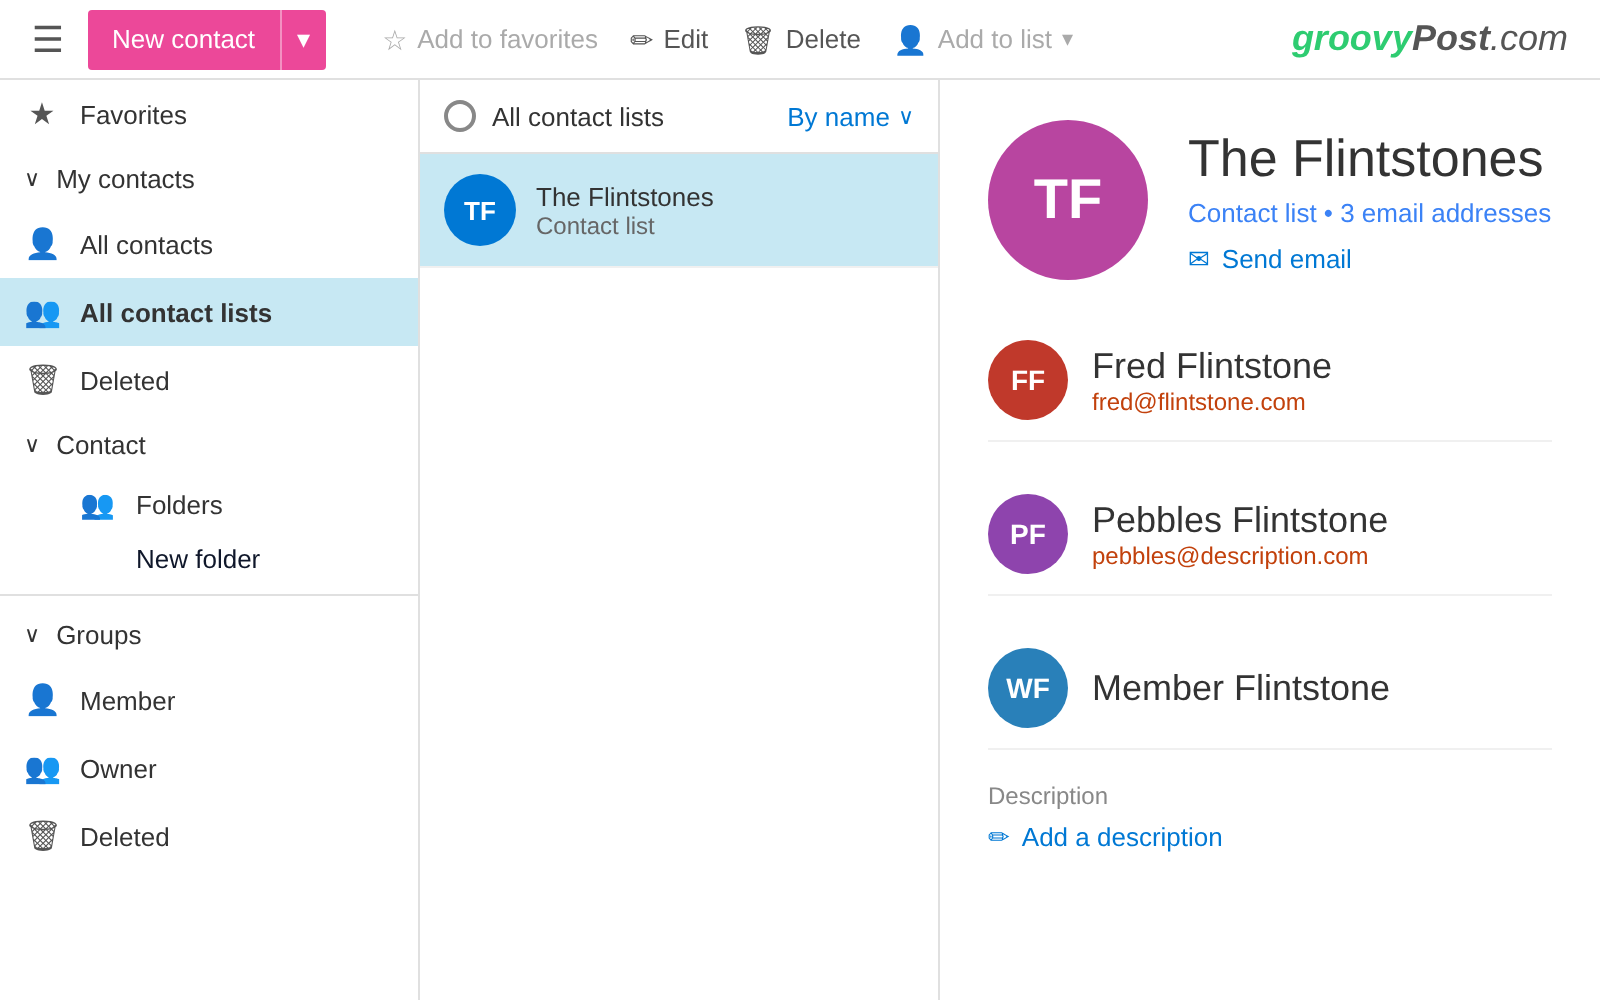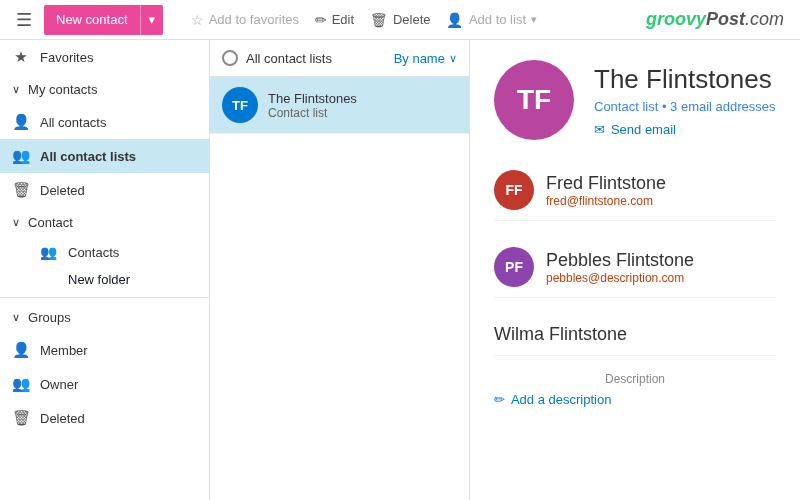--- a/index.html
+++ b/index.html
@@ -198,21 +198,21 @@
     }
     .member-item {
       display: flex; align-items: center;
       padding: 10px 0;
       gap: 12px;
       border-bottom: 1px solid #f0f0f0;
     }
     .member-info { display: flex; flex-direction: column; }
     .member-name { font-size: 18px; font-weight: 500; }
     .member-email { font-size: 12px; color: #c2410c; }
-    .description-section { margin-top: 8px; text-align: center; }
+    .description-section { margin-top: 8px; }
     .description-label { font-size: 12px; color: #888; margin-bottom: 6px; }
     .add-description-btn {
       display: flex; align-items: center; gap: 6px;
       color: #0078d4; cursor: pointer; font-size: 13px;
     }
   </style>
 </head>
 <body>
 
 <div class="toolbar">
@@ -282,21 +282,21 @@
     </div>
 
     <div class="sidebar-section-header">
       <span class="chevron">∨</span>
       <span>Contact</span>
     </div>
 
     <div class="sidebar-sub">
       <div class="sidebar-sub-item">
         <span class="icon">👥</span>
-        <span>Contacts</span>
+        <span>Folders</span>
       </div>
       <a class="new-folder-link">New folder</a>
     </div>
 
     <div class="sidebar-divider"></div>
 
     <div class="sidebar-section-header">
       <span class="chevron">∨</span>
       <span>Groups</span>
     </div>
@@ -368,22 +368,23 @@
 
       <div class="member-item">
         <div class="avatar-sm" style="background:#8e44ad; width:40px; height:40px; font-size:14px;">PF</div>
         <div class="member-info">
           <span class="member-name">Pebbles Flintstone</span>
           <span class="member-email">pebbles@description.com</span>
         </div>
       </div>
 
       <div class="member-item">
+        <div class="avatar-sm" style="background:#2980b9; width:40px; height:40px; font-size:14px;">WF</div>
         <div class="member-info">
-          <span class="member-name">Wilma Flintstone</span>
+          <span class="member-name">Member Flintstone</span>
         </div>
       </div>
 
     </div>
 
     <div class="description-section">
       <div class="description-label">Description</div>
       <div class="add-description-btn">
         <span>✏</span>
         <span>Add a description</span>

